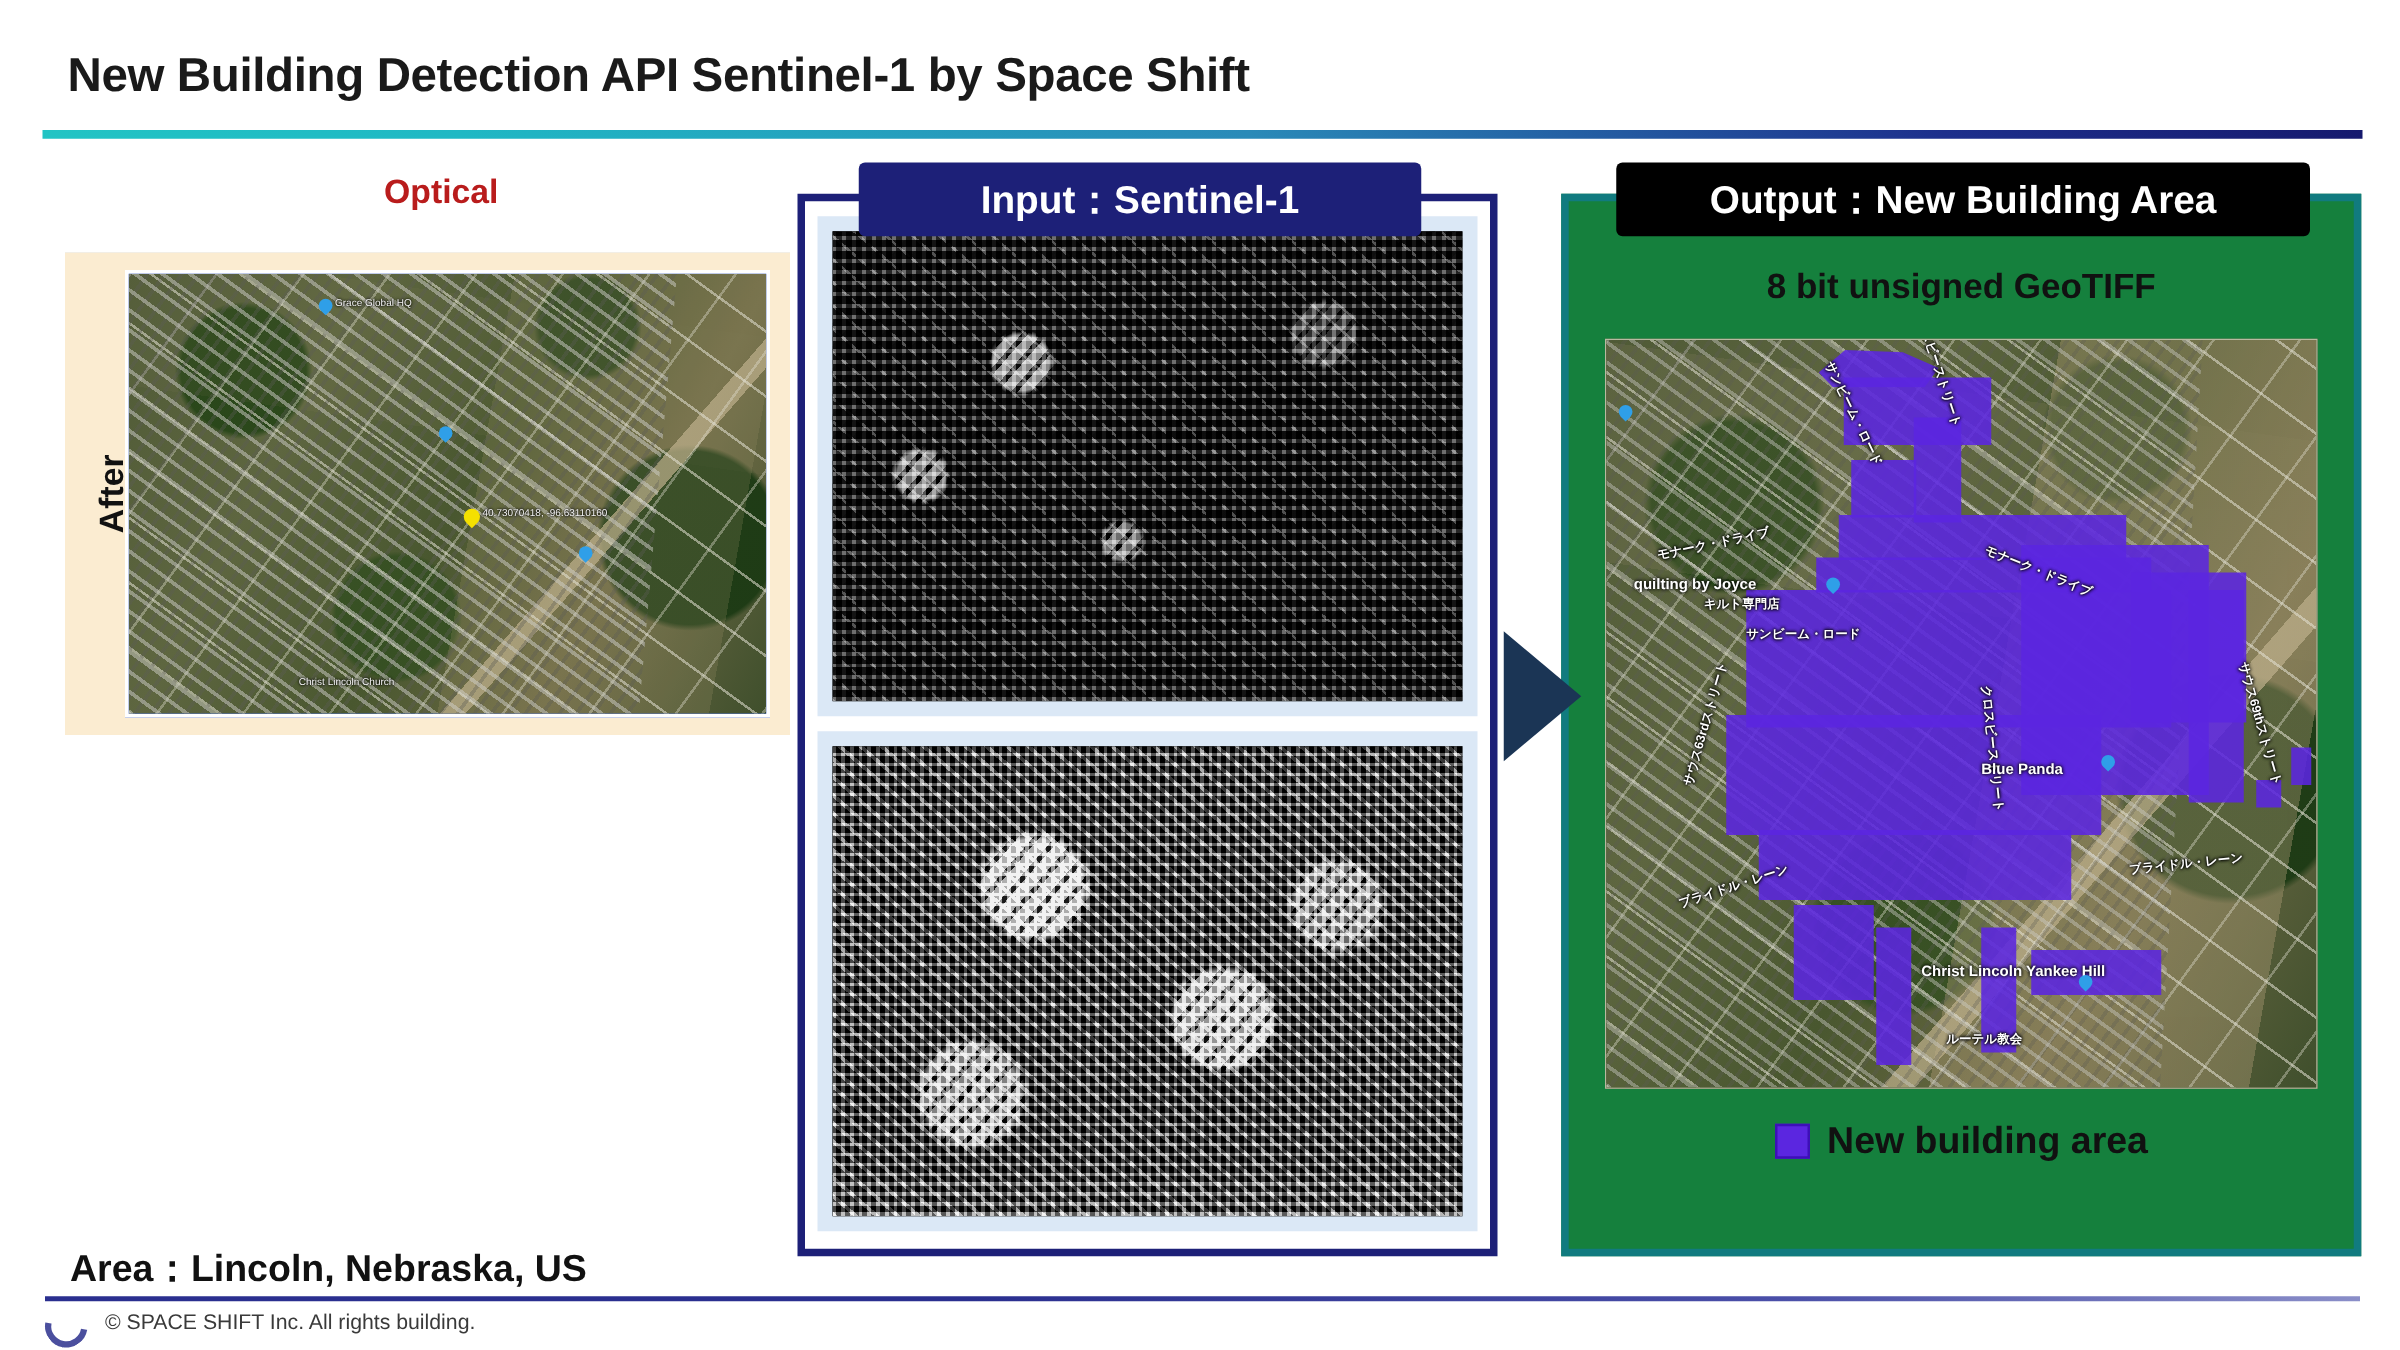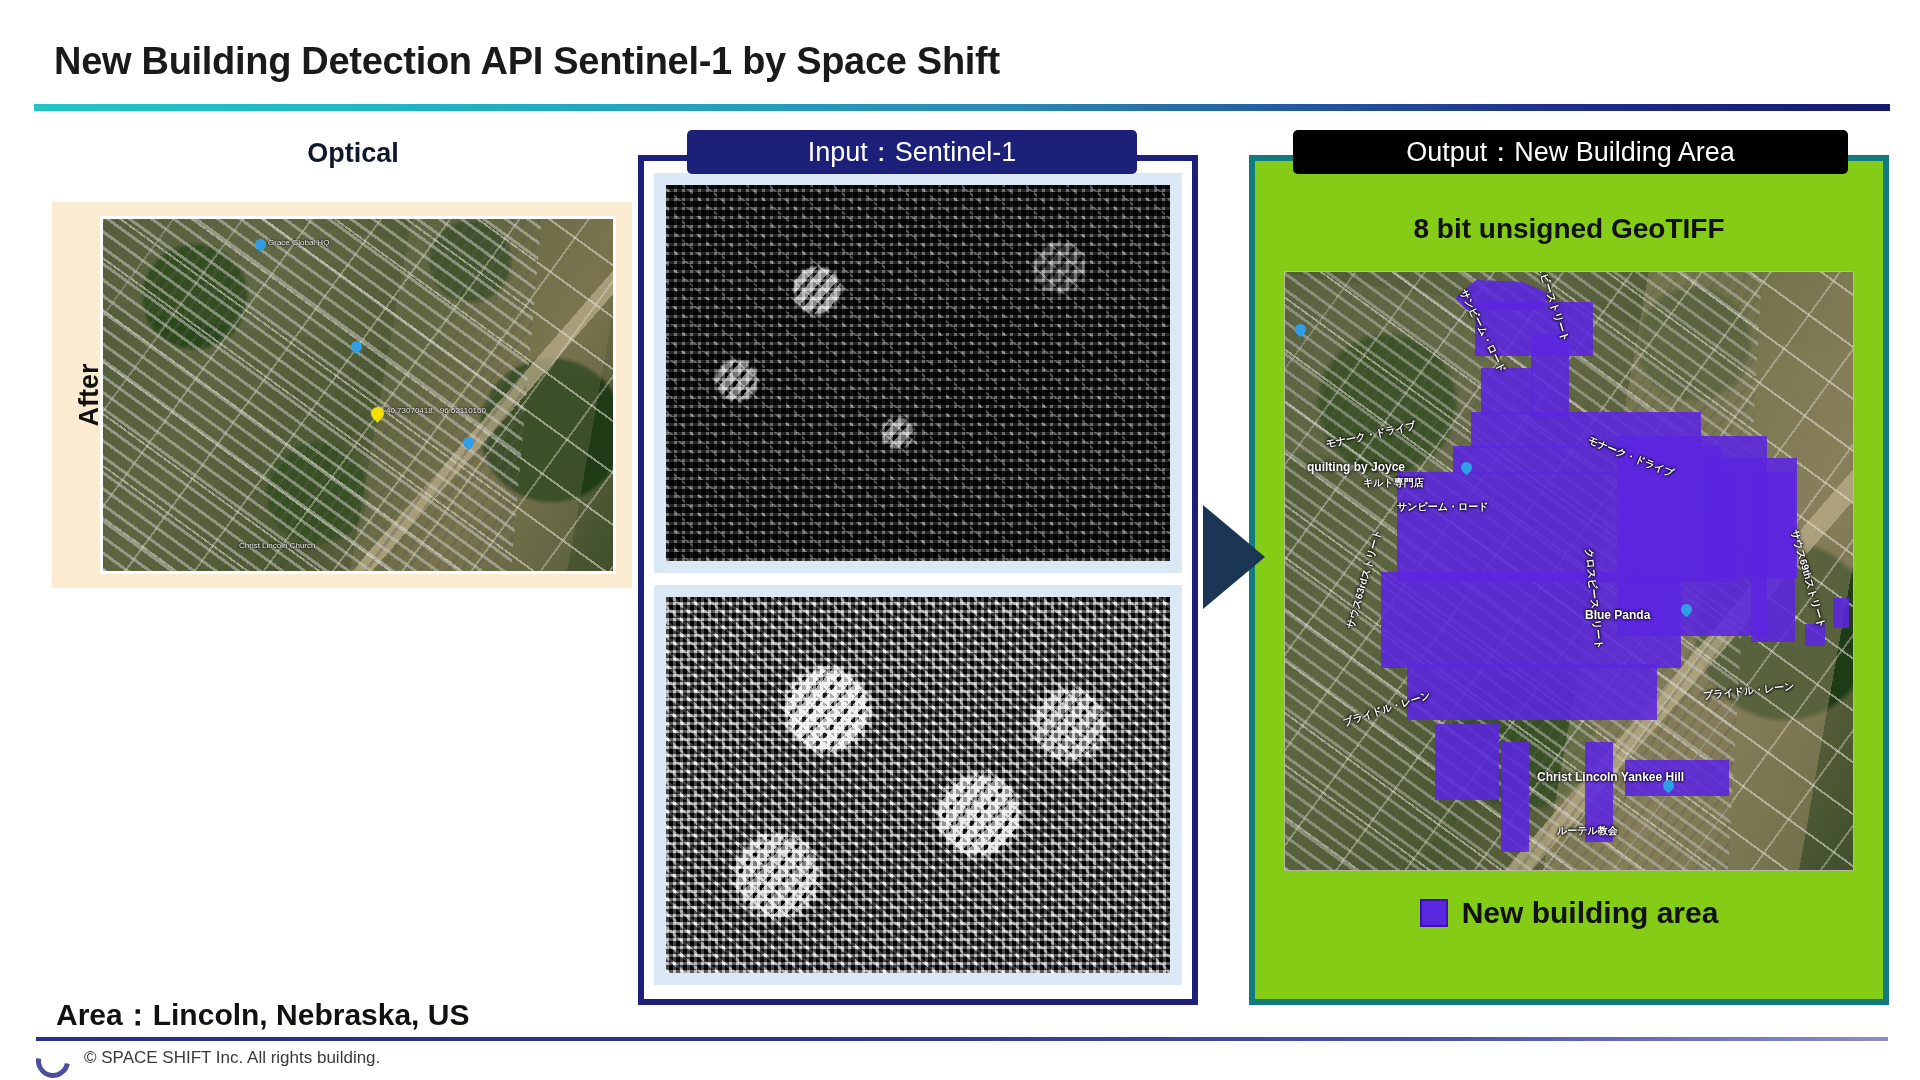--- a/index.html
+++ b/index.html
@@ -53,34 +53,34 @@
   }
 
   
   .optical-heading {
     position: absolute;
     left: 288px; top: 138px;
     width: 130px;
     text-align: center;
     font-size: 27px;
     font-weight: bold;
-    color: #0f172a;
+    color: #b91c1c;
   }
 
   
   .banner {
     position: absolute;
-    height: 44px;
+    height: 59px;
     border-radius: 5px;
     display: flex;
     align-items: center;
     justify-content: center;
     color: #ffffff;
-    font-size: 27px;
-    font-weight: normal;
+    font-size: 31px;
+    font-weight: bold;
     white-space: nowrap;
     padding: 0 22px;
     z-index: 6;
   }
   .banner-input  { left: 687px;  top: 130px; width: 450px; background: #1d2078; }
   .banner-output { left: 1293px; top: 130px; width: 555px; background: #000000; }
 
   
   .optical-col { position: absolute; left: 52px; top: 202px; width: 580px; height: 786px; }
 
@@ -143,21 +143,21 @@
     border-left: 62px solid #1b3555;
     z-index: 4;
   }
 
   
   .out-frame {
     position: absolute;
     left: 1249px; top: 155px;
     width: 640px; height: 850px;
     border: 6px solid #117b7f;
-    background: #84cc16;
+    background: #15803d;
     z-index: 2;
   }
   .geotiff-note {
     position: absolute;
     left: 0; top: 52px;
     width: 100%;
     text-align: center;
     font-size: 28px;
     font-weight: bold;
     color: #111;

